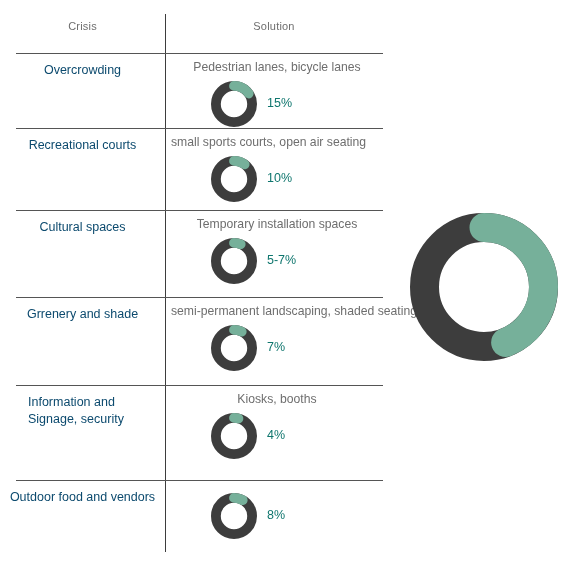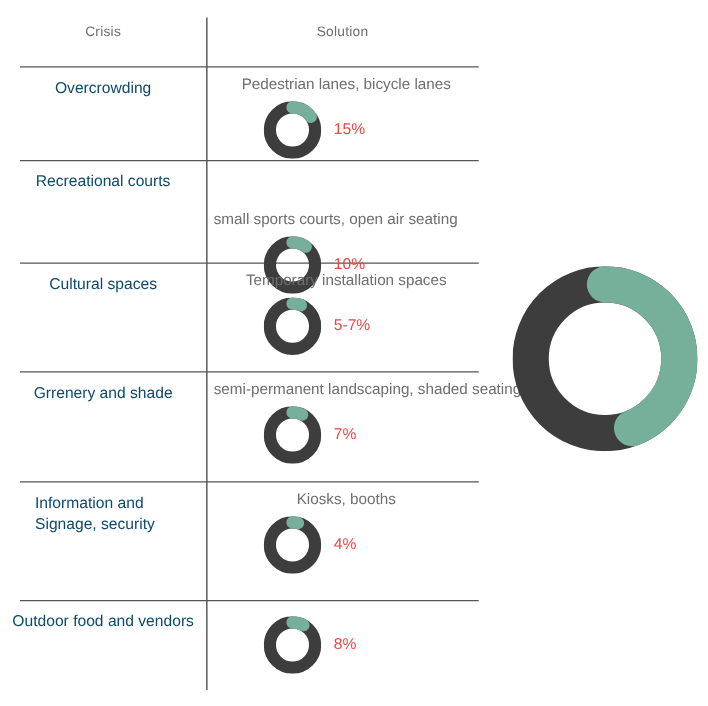--- a/index.html
+++ b/index.html
@@ -99,21 +99,21 @@
     left: 40px;
     top: 0;
     width: 46px;
     height: 46px;
   }
   .pct {
     position: absolute;
     left: 96px;
     top: 15px;
     font-size: 12.5px;
-    color: #ef4444;
+    color: #0f766e;
     white-space: nowrap;
   }
 
   
   #big-chart {
     position: absolute;
     left: 400px;
     top: 0;
     width: 166px;
     height: 565px;
@@ -166,21 +166,21 @@
             <div class="mini-donut"><svg viewBox="0 0 46 46" width="46" height="46">
                 <circle cx="23" cy="23" r="18.1" fill="none" stroke="#3d3d3d" stroke-width="9.8"></circle>
                 <circle cx="23" cy="23" r="18.1" fill="none" stroke="#76b09a" stroke-width="9.8" stroke-linecap="round" stroke-dasharray="17.058848108992578 113.72565405995051" transform="rotate(-90 23 23)"></circle>
               </svg></div>
             <div class="pct">15%</div>
           </div>
         </div>
       </div>
       <div class="row" style="top: 135px;">
         <div class="crisis-cell" style="top: 2px;">Recreational courts</div>
-        <div class="solution-cell" style="top: 0px; margin-top: 33px;">
+        <div class="solution-cell" style="top: 0px;">
           <div class="solution-text">small sports courts, open air seating</div>
           <div class="donut-wrap">
             <div class="mini-donut"><svg viewBox="0 0 46 46" width="46" height="46">
                 <circle cx="23" cy="23" r="18.1" fill="none" stroke="#3d3d3d" stroke-width="9.8"></circle>
                 <circle cx="23" cy="23" r="18.1" fill="none" stroke="#76b09a" stroke-width="9.8" stroke-linecap="round" stroke-dasharray="11.372565405995053 113.72565405995051" transform="rotate(-90 23 23)"></circle>
               </svg></div>
             <div class="pct">10%</div>
           </div>
         </div>
       </div>

